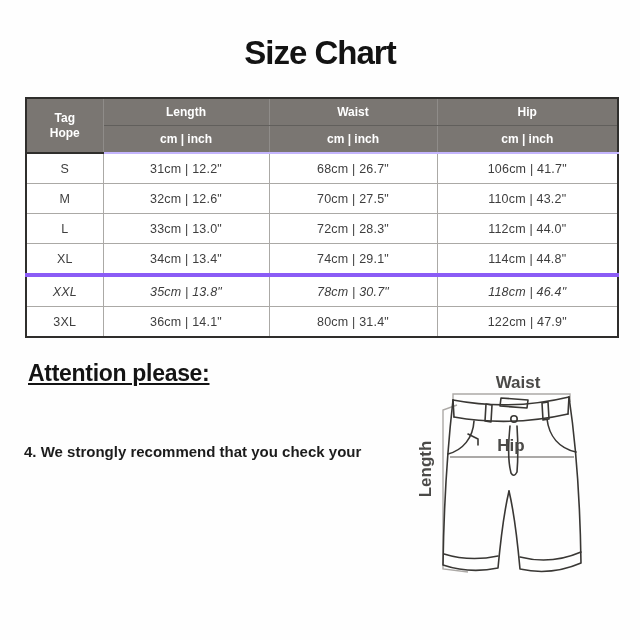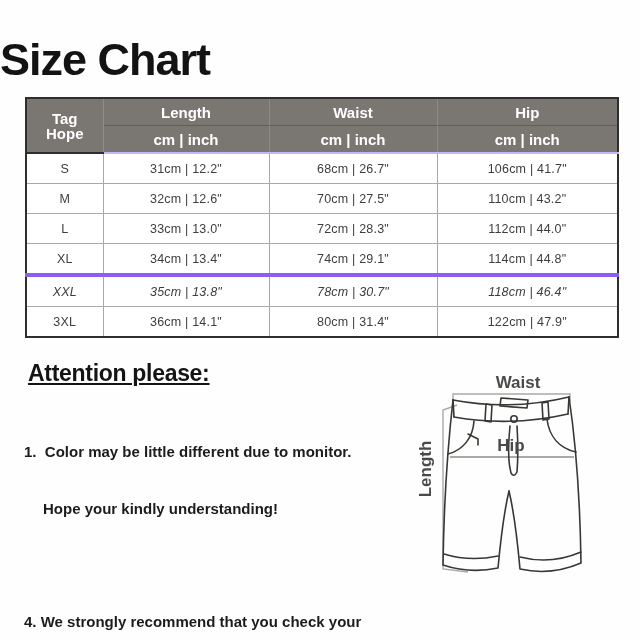--- a/index.html
+++ b/index.html
@@ -5,36 +5,36 @@
   html,body{margin:0;padding:0;}
   body{
     width:640px;height:640px;background:#ffffff;
     font-family:"Liberation Sans", sans-serif;
     -webkit-font-smoothing:antialiased;
   }
   .page{position:relative;width:640px;height:640px;background:#fefefe;overflow:hidden;}
 
   
   .title{
-    position:absolute;top:34px;left:0;width:640px;
-    font-size:45px;font-weight:bold;color:#131313;letter-spacing:-1px;
+    position:absolute;top:34px;left:0;width:640px;text-align:center;
+    font-size:33px;font-weight:bold;color:#131313;letter-spacing:-1px;
   }
 
   
   table.size{
     position:absolute;left:25px;top:97px;width:592px;
     border-collapse:collapse;table-layout:fixed;
     border:2px solid #2f2e2c;background:#ffffff;
   }
   col.c-tag{width:77px;}
   col.c-len{width:166px;}
   col.c-waist{width:168px;}
   col.c-hip{width:181px;}
   thead th{
-    background:#7a7672;color:#ffffff;font-weight:bold;font-size:15px;
+    background:#7a7672;color:#ffffff;font-weight:bold;font-size:12px;
     border:1px solid #8f8c89;height:26px;padding:0;text-align:center;
   }
   thead tr.top-row th{border-bottom:1px solid #615f5c;}
   thead tr.units-row th{border-bottom:2px solid #c4b5fd;}
   th.tagcell{border-bottom:2px solid #2f2e2c !important;}
   th.tagcell .hl{display:block;line-height:15px;}
   tbody td{
     height:29px;text-align:center;font-size:12.5px;color:#3e3e3e;
     border:1px solid #aba9a6;background:#ffffff;padding:0;letter-spacing:.2px;
   }
@@ -126,24 +126,20 @@
         <td>36cm | 14.1"</td>
         <td>80cm | 31.4"</td>
         <td>122cm | 47.9"</td>
       </tr>
     </tbody>
   </table>
 
   <div class="attention">
     <h2>Attention please:</h2>
     <div class="note">
-      <div class="line">1.  Color may be little different due to monitor.</div>
-      <div class="line cont">Hope your kindly understanding!</div>
-    </div>
-    <div class="note">
       <div class="line">4. We strongly recommend that you check your</div>
       
       
     </div>
 
   </div>
 
   <svg class="diagram" viewBox="0 0 228 272" xmlns="http://www.w3.org/2000/svg">
 
     <path class="mline" d="M47,40 L47,30 L164,30 L164,38"></path>

